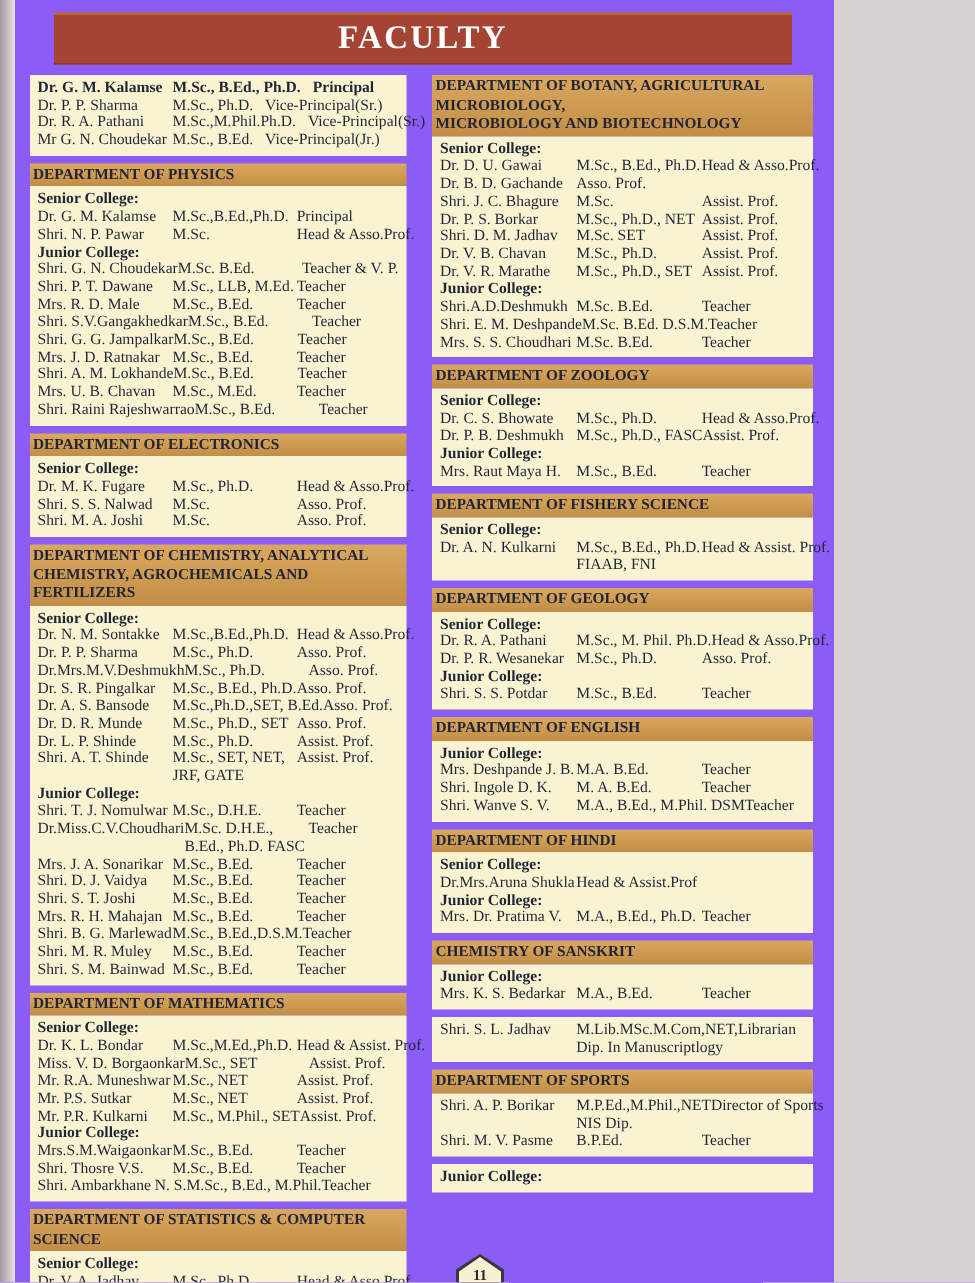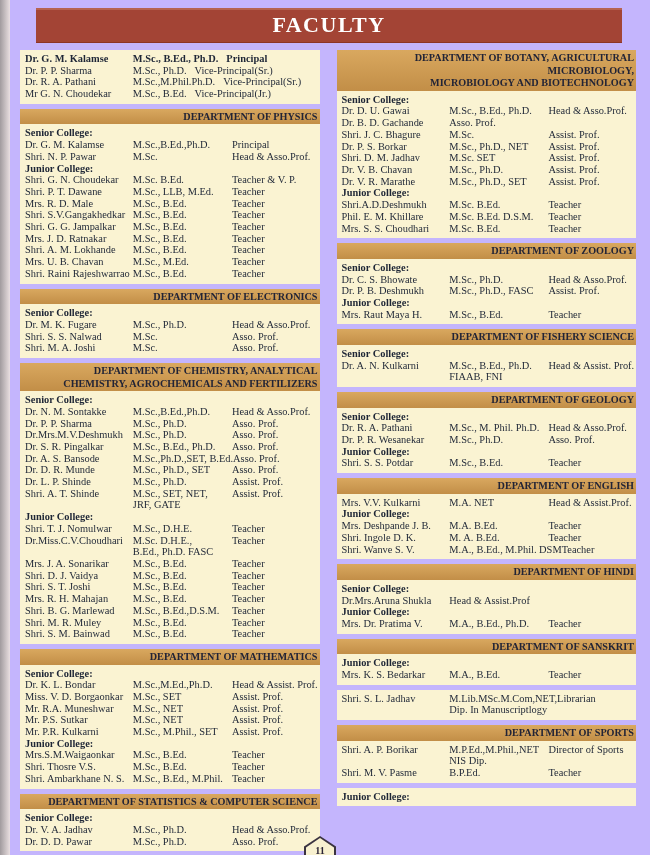--- a/index.html
+++ b/index.html
@@ -1,25 +1,25 @@
 <!DOCTYPE html>
 <html><head>
 <meta charset="utf-8">
 <style>
   html,body{margin:0;padding:0;background:#d8d2d4;}
-  .page{position:relative;width:650px;height:855px;background:#c4b5fd;overflow:hidden;
+  .page{position:relative;width:556px;height:855px;background:#8b5cf6;overflow:hidden;
         font-family:"Liberation Serif","DejaVu Serif",serif;color:#1e2636;}
   .edge{position:absolute;left:0;top:0;bottom:0;width:10px;
         background:linear-gradient(to right,#a19b9e,#e9dfe0);}
   .banner{margin:8px 28px 7px 36px;background:#a34435;border-top:2px solid #b66350;
           border-bottom:1px solid #8c3527;text-align:center;padding:2px 0 4px;}
   .banner span{color:#ffffff;font-weight:bold;font-size:22px;letter-spacing:1.5px;}
   .columns{display:flex;gap:17px;margin:0 14px 0 20px;}
   .col{width:300px;display:flex;flex-direction:column;gap:5px;}
-  .dept-header{background:linear-gradient(#d9a85f,#c28e47);text-align:right;font-weight:bold;
+  .dept-header{background:linear-gradient(#d9a85f,#c28e47);text-align:left;font-weight:bold;
                font-size:10.2px;line-height:12.6px;padding:2px 2px 1px;color:#222436;white-space:pre-line;}
   .sec-body{background:#faf3d2;padding:3px 3px 4px 5px;font-size:10.4px;line-height:11.7px;}
   .group-label{font-weight:bold;white-space:pre;}
   .row{display:flex;align-items:flex-start;}
   .row.bold{font-weight:bold;}
   .cell-n{flex:0 0 auto;min-width:37%;white-space:pre;}
   .cell-q{flex:0 0 auto;min-width:34%;white-space:pre;}
   .cell-p{flex:1;white-space:pre;}
   .section.flow .cell-q{min-width:0;}
   .section.flow .cell-p{flex:0 0 auto;margin-left:8px;}
@@ -347,21 +347,21 @@
               <span class="cell-q">M.Sc., Ph.D., SET</span>
               <span class="cell-p">Assist. Prof.</span>
             </div>
             <div class="group-label">Junior College:</div>
             <div class="row">
               <span class="cell-n">Shri.A.D.Deshmukh</span>
               <span class="cell-q">M.Sc. B.Ed.</span>
               <span class="cell-p">Teacher</span>
             </div>
             <div class="row">
-              <span class="cell-n">Phil. E. M. Khillare</span>
+              <span class="cell-n">Shri. E. M. Deshpande</span>
               <span class="cell-q">M.Sc. B.Ed. D.S.M.</span>
               <span class="cell-p">Teacher</span>
             </div>
             <div class="row">
               <span class="cell-n">Mrs. S. S. Choudhari</span>
               <span class="cell-q">M.Sc. B.Ed.</span>
               <span class="cell-p">Teacher</span>
             </div>
           </div>
         </div>
@@ -417,25 +417,20 @@
             <div class="row">
               <span class="cell-n">Shri. S. S. Potdar</span>
               <span class="cell-q">M.Sc., B.Ed.</span>
               <span class="cell-p">Teacher</span>
             </div>
           </div>
         </div>
         <div class="section">
           <div class="dept-header">DEPARTMENT OF ENGLISH</div>
           <div class="sec-body">
-            <div class="row">
-              <span class="cell-n">Mrs. V.V. Kulkarni</span>
-              <span class="cell-q">M.A. NET</span>
-              <span class="cell-p">Head &amp; Assist.Prof.</span>
-            </div>
             <div class="group-label">Junior College:</div>
             <div class="row">
               <span class="cell-n">Mrs. Deshpande J. B.</span>
               <span class="cell-q">M.A. B.Ed.</span>
               <span class="cell-p">Teacher</span>
             </div>
             <div class="row">
               <span class="cell-n">Shri. Ingole D. K.</span>
               <span class="cell-q">M. A. B.Ed.</span>
               <span class="cell-p">Teacher</span>
@@ -457,21 +452,21 @@
             </div>
             <div class="group-label">Junior College:</div>
             <div class="row">
               <span class="cell-n">Mrs. Dr. Pratima V.</span>
               <span class="cell-q">M.A., B.Ed., Ph.D.</span>
               <span class="cell-p">Teacher</span>
             </div>
           </div>
         </div>
         <div class="section">
-          <div class="dept-header">DEPARTMENT OF SANSKRIT</div>
+          <div class="dept-header">CHEMISTRY OF SANSKRIT</div>
           <div class="sec-body">
             <div class="group-label">Junior College:</div>
             <div class="row">
               <span class="cell-n">Mrs. K. S. Bedarkar</span>
               <span class="cell-q">M.A., B.Ed.</span>
               <span class="cell-p">Teacher</span>
             </div>
           </div>
         </div>
         <div class="section">

